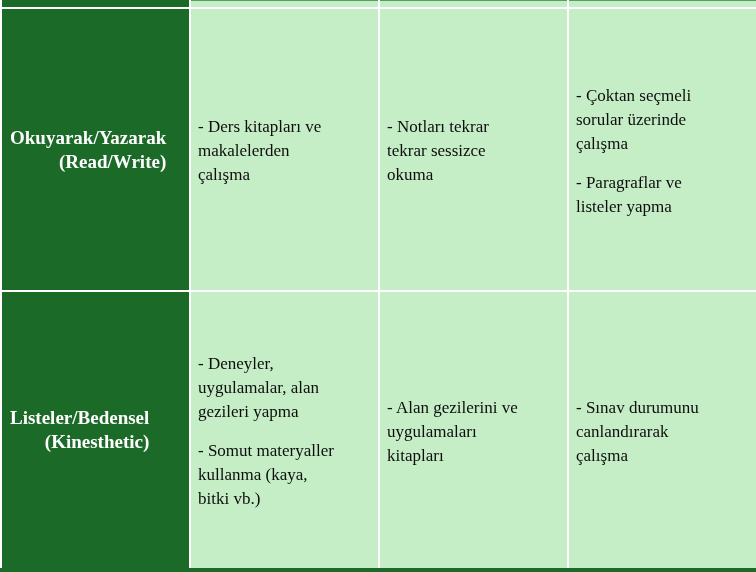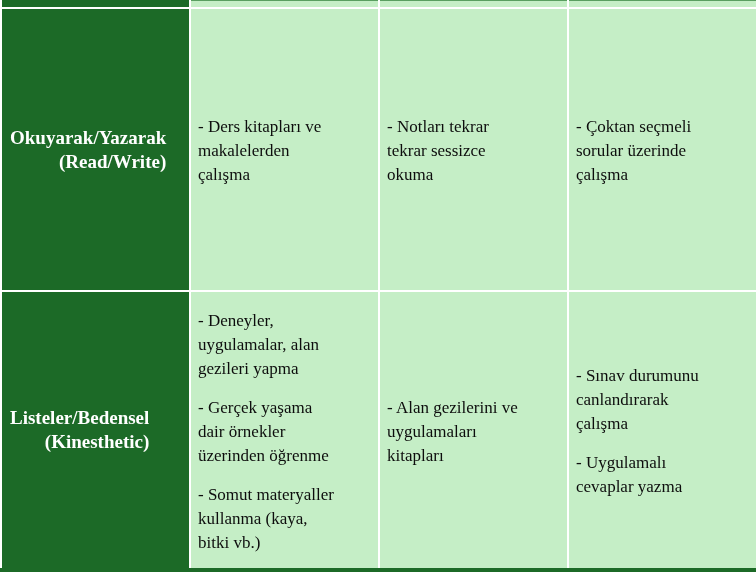--- a/index.html
+++ b/index.html
@@ -78,45 +78,42 @@
     </div>
     <div class="cell light body-cell">
       <p>- Notları tekrar
 tekrar sessizce
 okuma</p>
     </div>
     <div class="cell light body-cell">
       <p>- Çoktan seçmeli
 sorular üzerinde
 çalışma</p>
+      <p>- Paragraflar ve
+listeler yapma</p>
     </div>
 
     <div class="cell dark head-cell">
       <span>Listeler/Bedensel
 (Kinesthetic)</span>
     </div>
     <div class="cell light body-cell">
       <p>- Deneyler,
 uygulamalar, alan
 gezileri yapma</p>
-      <p>- Gerçek yaşama
-dair örnekler
-üzerinden öğrenme</p>
       <p>- Somut materyaller
 kullanma (kaya,
 bitki vb.)</p>
     </div>
     <div class="cell light body-cell">
       <p>- Alan gezilerini ve
 uygulamaları
 kitapları</p>
     </div>
     <div class="cell light body-cell">
       <p>- Sınav durumunu
 canlandırarak
 çalışma</p>
-      <p>- Uygulamalı
-cevaplar yazma</p>
     </div>
 
   </div>
   <div class="bottom-strip"></div>
 </div>
 
 </body></html>

